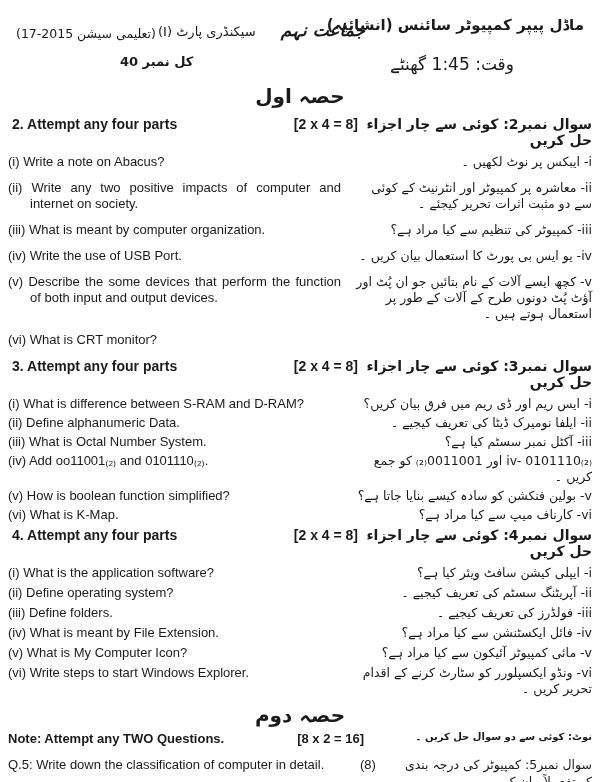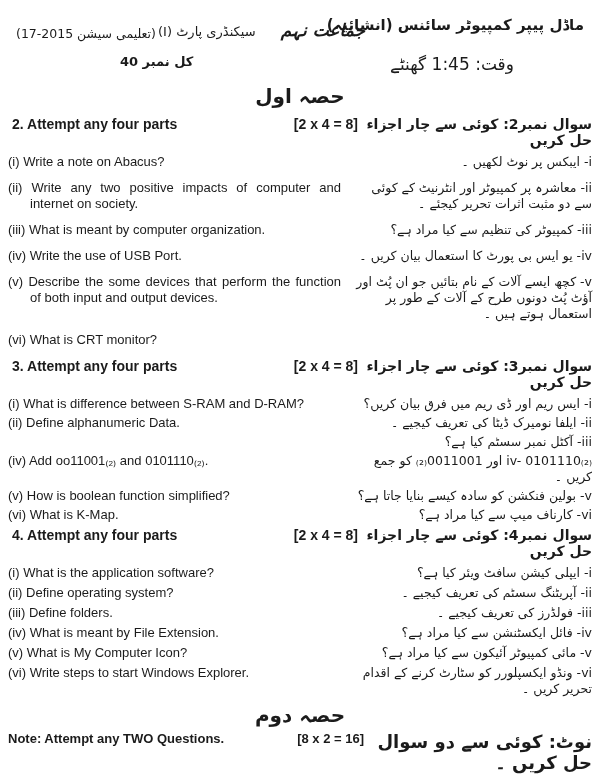--- a/index.html
+++ b/index.html
@@ -51,21 +51,21 @@
   .sec3 .item { margin-bottom:3px; }
   .sec4 .item { margin-bottom:4px; }
 
   
   .p2-heading { margin-top:6px; margin-bottom:4px; }
   .note-row { display:flex; align-items:flex-start; margin:0 0 10px; }
   .note-left {
     flex:0 0 356px; display:flex; justify-content:space-between;
     font-weight:bold; font-size:13px; white-space:nowrap;
   }
-  .note-ur { flex:1; text-align:right; font-weight:bold; font-size:18px; }
+  .note-ur { flex:1; text-align:right; font-weight:bold; font-size:10px; }
 
   .q-row { font-size:13px; line-height:17px; margin-bottom:7px; }
   .q5-row { display:flex; align-items:flex-start; }
   .q5-en { flex:0 0 352px; white-space:nowrap; }
   .q-marks { flex:0 0 38px; text-align:left; }
   .q5-ur { flex:1; text-align:right; font-size:12.5px; }
 </style>
 </head>
 <body>
 
@@ -127,20 +127,21 @@
     </div>
     <div class="item">
       <div class="en">(i) What is difference between S-RAM and D-RAM?</div>
       <div class="uq ur" dir="rtl">i- ایس ریم اور ڈی ریم میں فرق بیان کریں؟</div>
     </div>
     <div class="item">
       <div class="en">(ii) Define alphanumeric Data.</div>
       <div class="uq ur" dir="rtl">ii- ایلفا نومیرک ڈیٹا کی تعریف کیجیے ۔</div>
     </div>
     <div class="item">
+      <div class="en">(iii) What is Octal Number System.</div>
       <div class="uq ur" dir="rtl">iii- آکٹل نمبر سسٹم کیا ہے؟</div>
     </div>
     <div class="item">
       <div class="en">(iv) Add oo11001₍₂₎ and 0101110₍₂₎.</div>
       <div class="uq ur" dir="rtl">iv- 0101110₍₂₎ اور 0011001₍₂₎ کو جمع کریں ۔</div>
     </div>
     <div class="item">
       <div class="en">(v) How is boolean function simplified?</div>
       <div class="uq ur" dir="rtl">v- بولین فنکشن کو سادہ کیسے بنایا جاتا ہے؟</div>
     </div>

